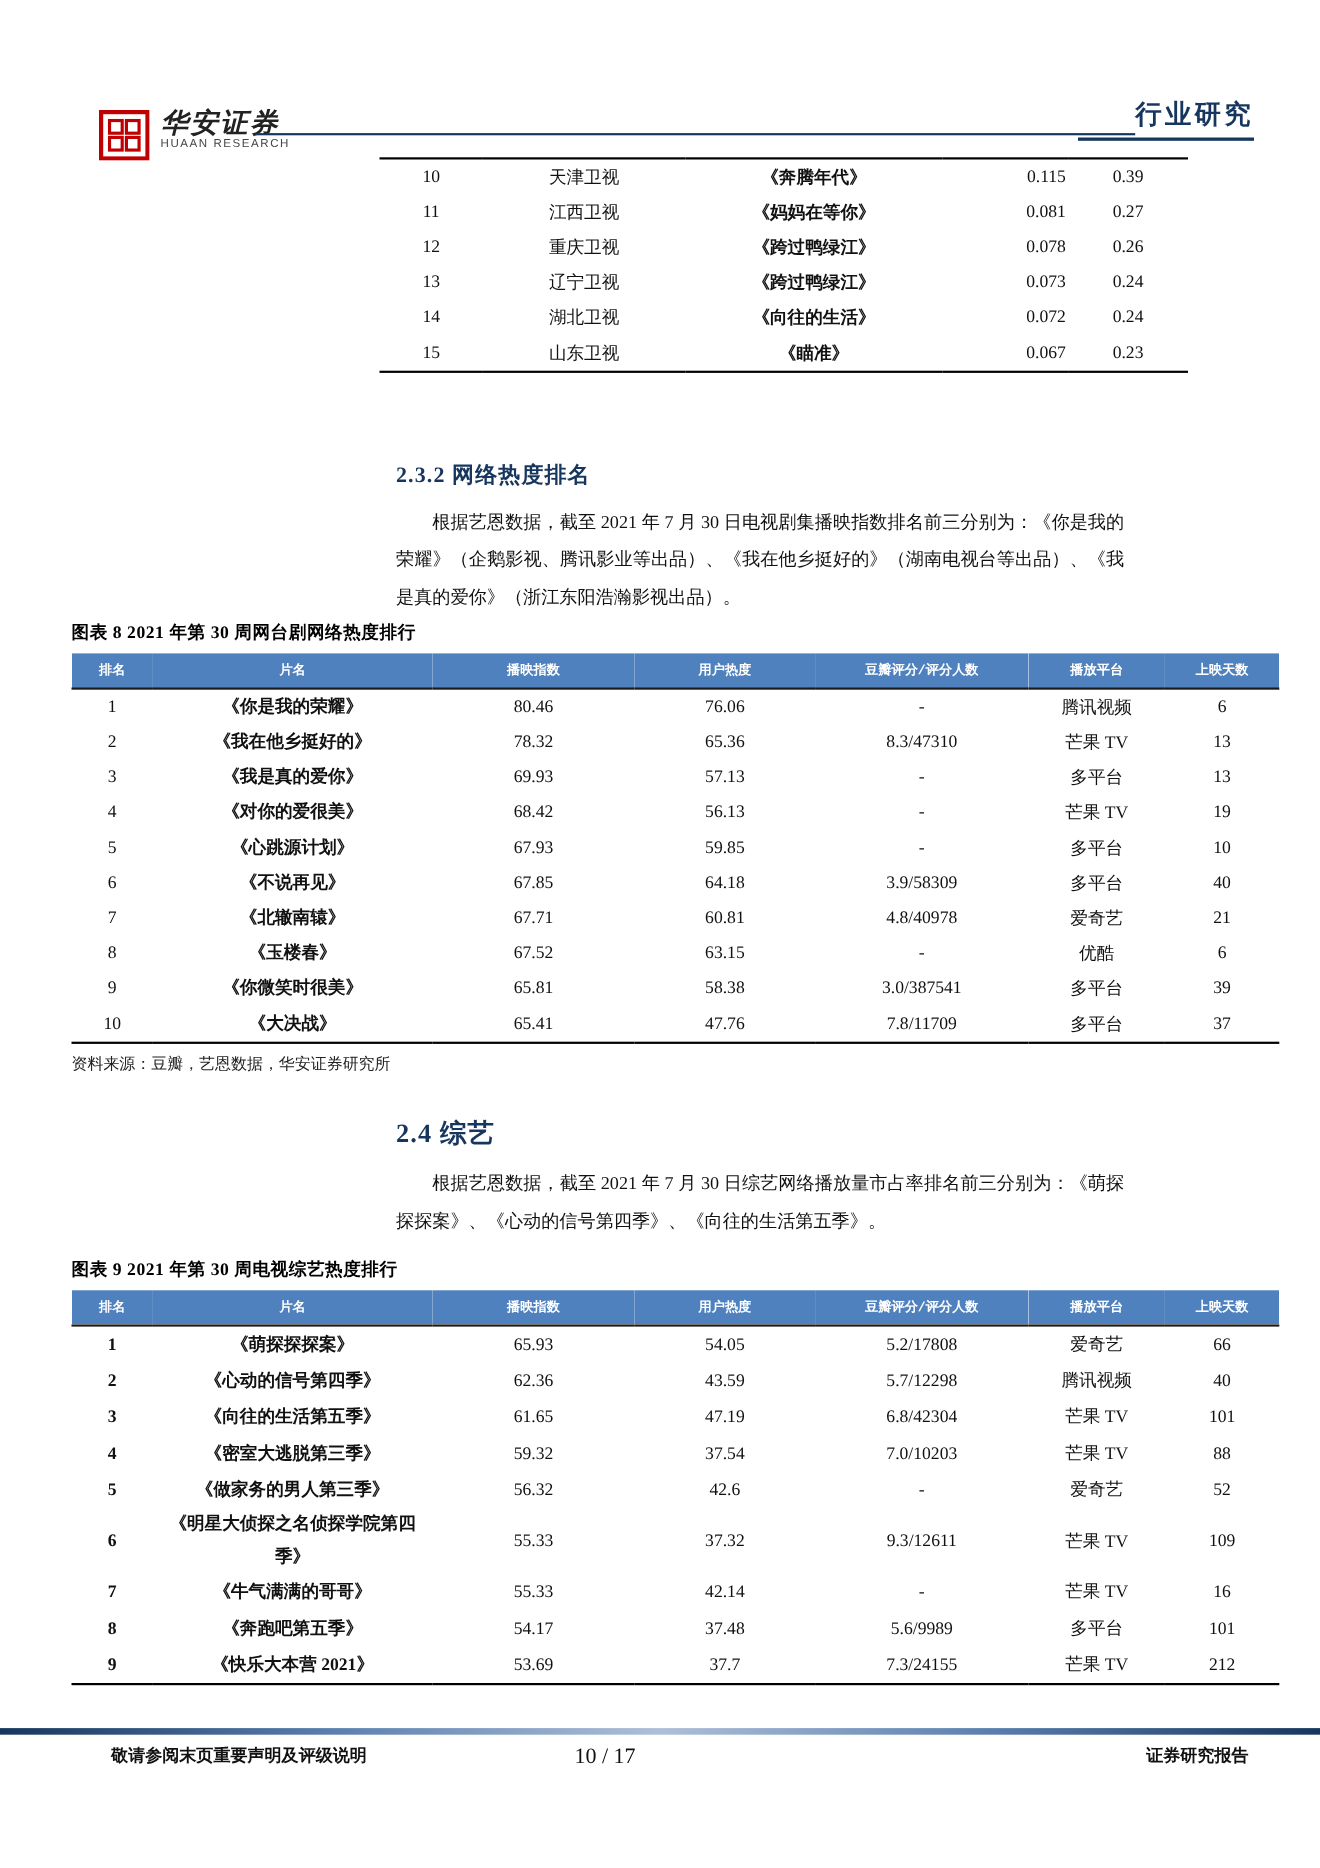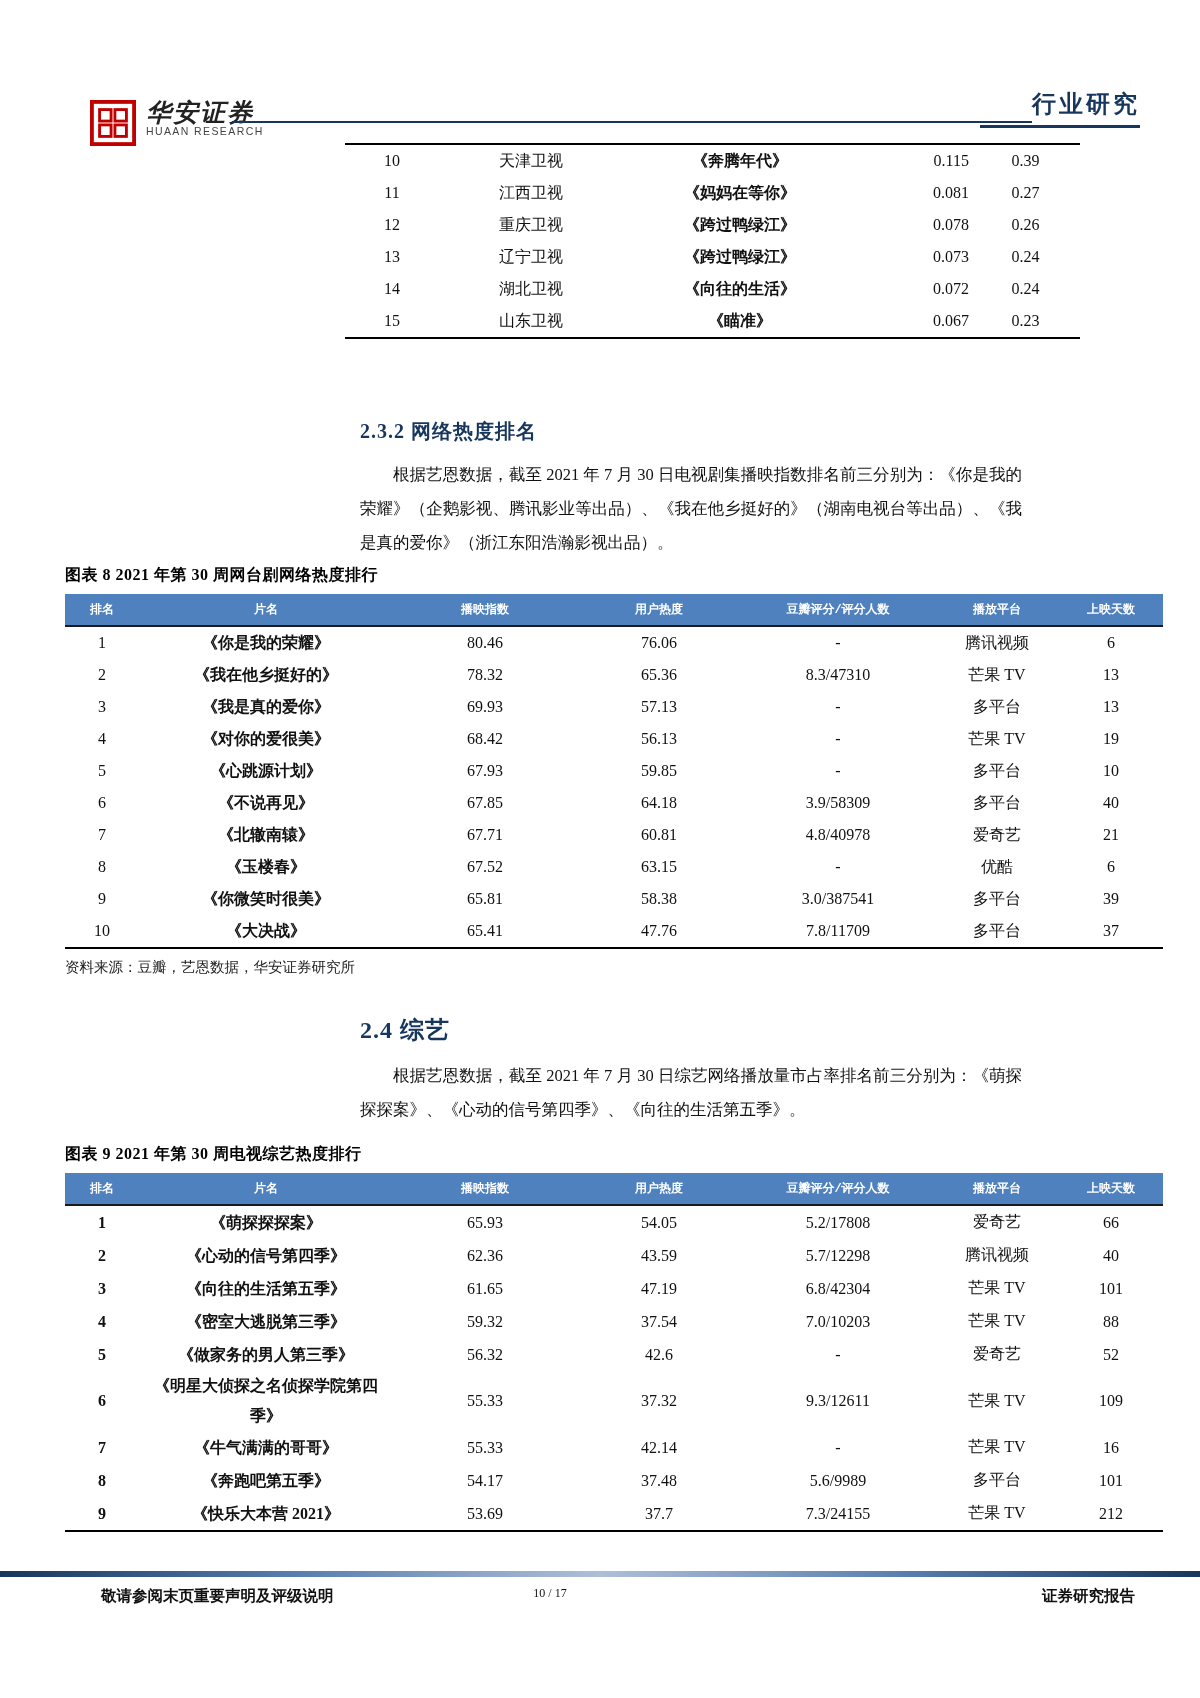--- a/index.html
+++ b/index.html
@@ -64,21 +64,21 @@
   .fig-table .c2{width:180px;}
   .fig-table .c3{width:160px;}
   .fig-table .c4{width:190px;}
   .fig-table .c5{width:120px;}
   .fig-table .c6{width:100px;margin-top:40px;}
 
   
   .ftr-bar{position:absolute;top:1571px;left:0;width:1200px;height:6px;
     background:linear-gradient(to right,#17365D 0%,#5a7fae 25%,#aebfd8 50%,#5a7fae 75%,#17365D 100%);}
   .ftr-left{position:absolute;top:1586px;left:65px;font-size:15.5px;font-weight:bold;color:#111;margin-left:36px;}
-  .ftr-page{position:absolute;top:1586px;left:480px;width:140px;text-align:center;font-size:12px;color:#111;}
+  .ftr-page{position:absolute;top:1586px;left:480px;width:140px;text-align:center;font-size:20px;color:#111;}
   .ftr-right{position:absolute;top:1586px;right:65px;font-size:15.5px;font-weight:bold;color:#111;}
 </style>
 </head>
 <body>
 
 <div class="page">
 
   <div class="hdr-logo">
     <span>
       <svg width="46" height="46" viewBox="0 0 48 48">

